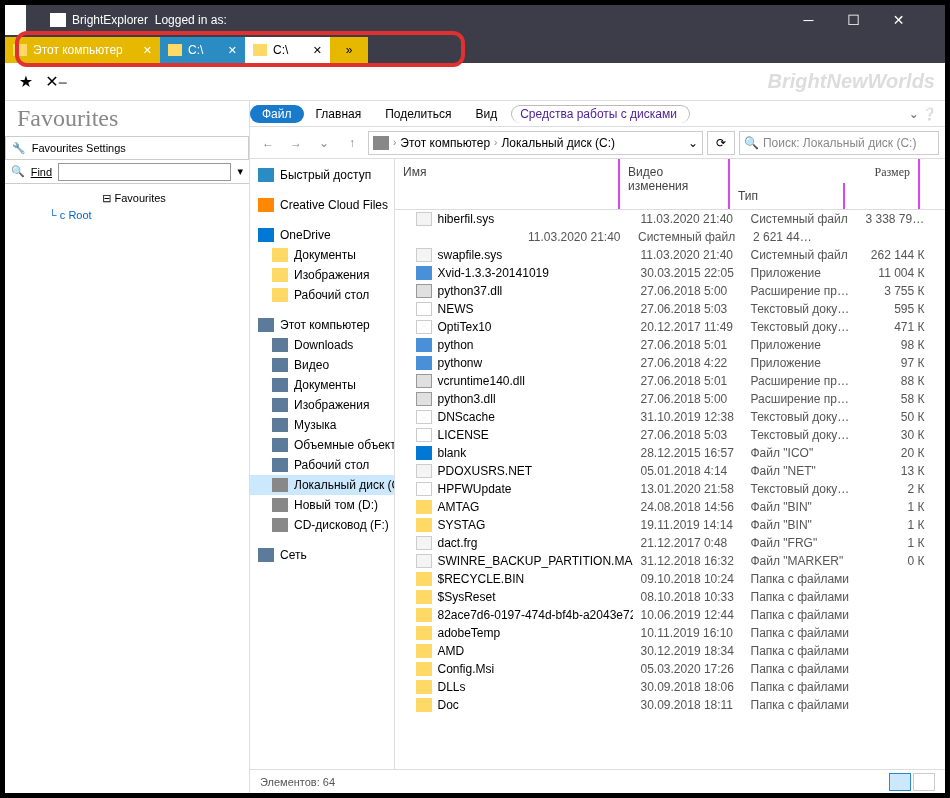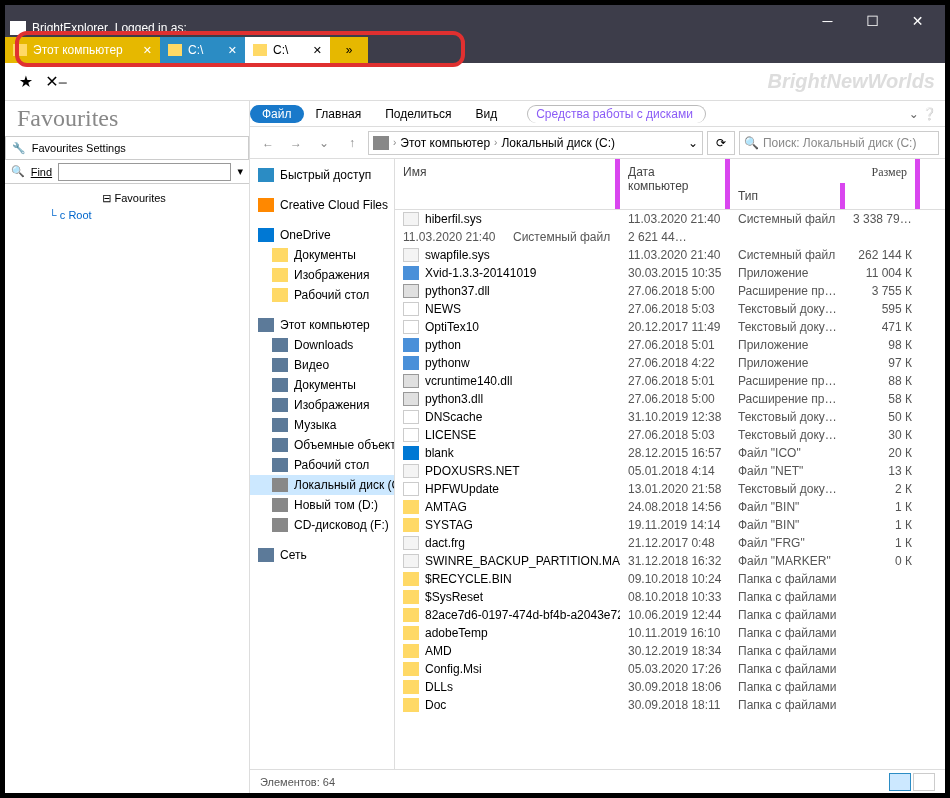--- a/index.html
+++ b/index.html
@@ -1,18 +1,18 @@
 <!DOCTYPE html>
 <html><head>
 <meta charset="utf-8">
 <style>
 * { margin: 0; padding: 0; box-sizing: border-box; font-family: 'Segoe UI', Tahoma, sans-serif; }
 body { background: #000; width: 950px; height: 798px; overflow: hidden; padding: 5px; }
 .window { width: 940px; height: 788px; background: #fff; display: flex; flex-direction: column; }
-.titlebar { height: 30px; background: #3d3d4a; display: flex; align-items: flex-end; color: #fff; padding: 0 5px; font-size: 12px; }
+.titlebar { height: 30px; background: #3d3d4a; display: flex; align-items: center; color: #fff; padding: 0 24px; font-size: 12px; margin-left: 21px; }
 .titlebar-icon { width: 16px; height: 14px; background: #fff; margin-right: 6px; display: inline-block; }
 .title-text { flex: 1; }
 .win-controls { display: flex; gap: 0; }
 .win-btn { width: 45px; height: 28px; display: flex; align-items: center; justify-content: center; font-size: 14px; color: #fff; }
 .tabs-container { position: relative; }
 .red-highlight { position: absolute; top: -4px; left: 10px; width: 450px; height: 36px; border: 4px solid #e03030; border-radius: 12px; z-index: 10; pointer-events: none; }
 .tabs { height: 28px; background: #3d3d4a; display: flex; align-items: flex-end; }
 .tab { height: 26px; display: flex; align-items: center; padding: 0 8px; font-size: 12px; gap: 6px; position: relative; }
 .tab-active { background: #e6b800; color: #fff; width: 155px; }
 .tab-blue { background: #2b8cc4; color: #fff; width: 85px; }
@@ -30,21 +30,21 @@
 .fav-settings { height: 24px; display: flex; align-items: center; padding: 0 6px; border: 1px solid #ccc; font-size: 11px; gap: 6px; }
 .fav-find { height: 24px; display: flex; align-items: center; padding: 0 6px; font-size: 11px; gap: 6px; border-bottom: 1px solid #ccc; }
 .find-input { flex: 1; height: 18px; border: 1px solid #999; font-size: 11px; }
 .fav-tree { padding: 6px; font-size: 11px; }
 .fav-tree-item { padding: 2px 0 2px 14px; text-align: center; }
 .fav-tree-sub { padding: 2px 0 2px 38px; color: #0066cc; }
 .main { flex: 1; display: flex; flex-direction: column; overflow: hidden; }
 .ribbon-tabs { height: 26px; background: #fff; display: flex; align-items: center; border-bottom: 1px solid #ddd; font-size: 12px; }
 .ribbon-tab { padding: 0 12px; height: 18px; display: flex; align-items: center; border-radius: 11px; }
 .ribbon-tab-file { background: #1979ca; color: #fff; }
-.ribbon-tab-disk { color: #8b5cf6; border: 1px solid #bbb; border-bottom: none; margin-left: 18px; padding-left: 8px; }
+.ribbon-tab-disk { color: #4c1d95; border: 1px solid #bbb; border-bottom: none; margin-left: 2px; padding-left: 8px; }
 .ribbon-expand { margin-left: auto; padding: 0 8px; color: #666; }
 .addr-bar { height: 32px; display: flex; align-items: center; padding: 0 6px; gap: 4px; border-bottom: 1px solid #ddd; font-size: 12px; }
 .nav-btn { width: 24px; height: 24px; display: flex; align-items: center; justify-content: center; color: #888; }
 .breadcrumb { flex: 1; height: 24px; border: 1px solid #ccc; display: flex; align-items: center; padding: 0 4px; gap: 4px; font-size: 12px; }
 .bc-icon { width: 16px; height: 14px; background: #888; }
 .bc-arrow { color: #888; font-size: 10px; }
 .refresh-btn, .search-box { height: 24px; border: 1px solid #ccc; }
 .refresh-btn { width: 28px; display: flex; align-items: center; justify-content: center; }
 .search-box { width: 200px; display: flex; align-items: center; padding: 0 4px; color: #888; gap: 4px; }
 .explorer-body { flex: 1; display: flex; overflow: hidden; }
@@ -57,26 +57,26 @@
 .ic-star { background: #2b8cc4; }
 .ic-cloud { background: #ff8800; }
 .ic-onedrive { background: #0078d4; }
 .ic-folder { background: #ffd966; }
 .ic-pc { background: #5c7a99; }
 .ic-dl { background: #5c7a99; }
 .ic-drive { background: #888; }
 .ic-net { background: #5c7a99; }
 .file-list { flex: 1; overflow-y: auto; font-size: 12px; }
 .file-header { display: flex; border-bottom: 1px solid #ddd; position: sticky; top: 0; background: #fff; }
-.fh-col { padding: 6px 8px; border-right: 5px solid #d946ef; color: #444; font-size: 12px; }
+.fh-col { padding: 6px 8px; border-right: 2px solid #d946ef; color: #444; font-size: 12px; }
 .col-name { width: 225px; }
 .col-date { width: 110px; }
 .col-type { width: 115px; margin-top: 24px; }
 .col-size { width: 75px; text-align: right; font-family: Liberation Serif, serif; }
-.file-row { display: flex; padding: 1px 0; }
+.file-row { display: flex; padding: 1px 0; justify-content: center; }
 .fr-cell { padding: 1px 8px; white-space: nowrap; overflow: hidden; text-overflow: ellipsis; }
 .fr-name { width: 225px; display: flex; align-items: center; gap: 6px; }
 .fr-date { width: 110px; color: #555; }
 .fr-type { width: 115px; color: #555; }
 .fr-size { width: 75px; text-align: right; color: #555; }
 .fi-icon { width: 16px; height: 14px; flex-shrink: 0; display: inline-block; }
 .fi-file { background: #f4f4f4; border: 1px solid #ccc; }
 .fi-app { background: #4a90d9; }
 .fi-dll { background: #e0e0e0; border: 1px solid #999; }
 .fi-txt { background: #fff; border: 1px solid #ccc; }
@@ -265,21 +265,21 @@
             <div class="tree-item tree-item-root">
                 <span class="ti-icon ic-net"></span>
                 <span>Сеть</span>
               </div>
           </div>
         </div>
 
         <div class="file-list">
           <div class="file-header">
             <div class="fh-col col-name">Имя</div>
-            <div class="fh-col col-date">Дата компьютер</div>
+            <div class="fh-col col-date">Видео изменения</div>
             <div class="fh-col col-type">Тип</div>
             <div class="fh-col col-size">Размер</div>
           </div>
           <div id="file-rows">
               <div class="file-row">
                 <div class="fr-cell fr-name">
                   <span class="fi-icon fi-file"></span>
                   <span>hiberfil.sys</span>
                 </div>
                 <div class="fr-cell fr-date">11.03.2020 21:40</div>
@@ -298,21 +298,21 @@
                 </div>
                 <div class="fr-cell fr-date">11.03.2020 21:40</div>
                 <div class="fr-cell fr-type">Системный файл</div>
                 <div class="fr-cell fr-size">262 144 К</div>
               </div>
               <div class="file-row">
                 <div class="fr-cell fr-name">
                   <span class="fi-icon fi-app"></span>
                   <span>Xvid-1.3.3-20141019</span>
                 </div>
-                <div class="fr-cell fr-date">30.03.2015 10:35</div>
+                <div class="fr-cell fr-date">30.03.2015 22:05</div>
                 <div class="fr-cell fr-type">Приложение</div>
                 <div class="fr-cell fr-size">11 004 К</div>
               </div>
               <div class="file-row">
                 <div class="fr-cell fr-name">
                   <span class="fi-icon fi-dll"></span>
                   <span>python37.dll</span>
                 </div>
                 <div class="fr-cell fr-date">27.06.2018 5:00</div>
                 <div class="fr-cell fr-type">Расширение при...</div>

